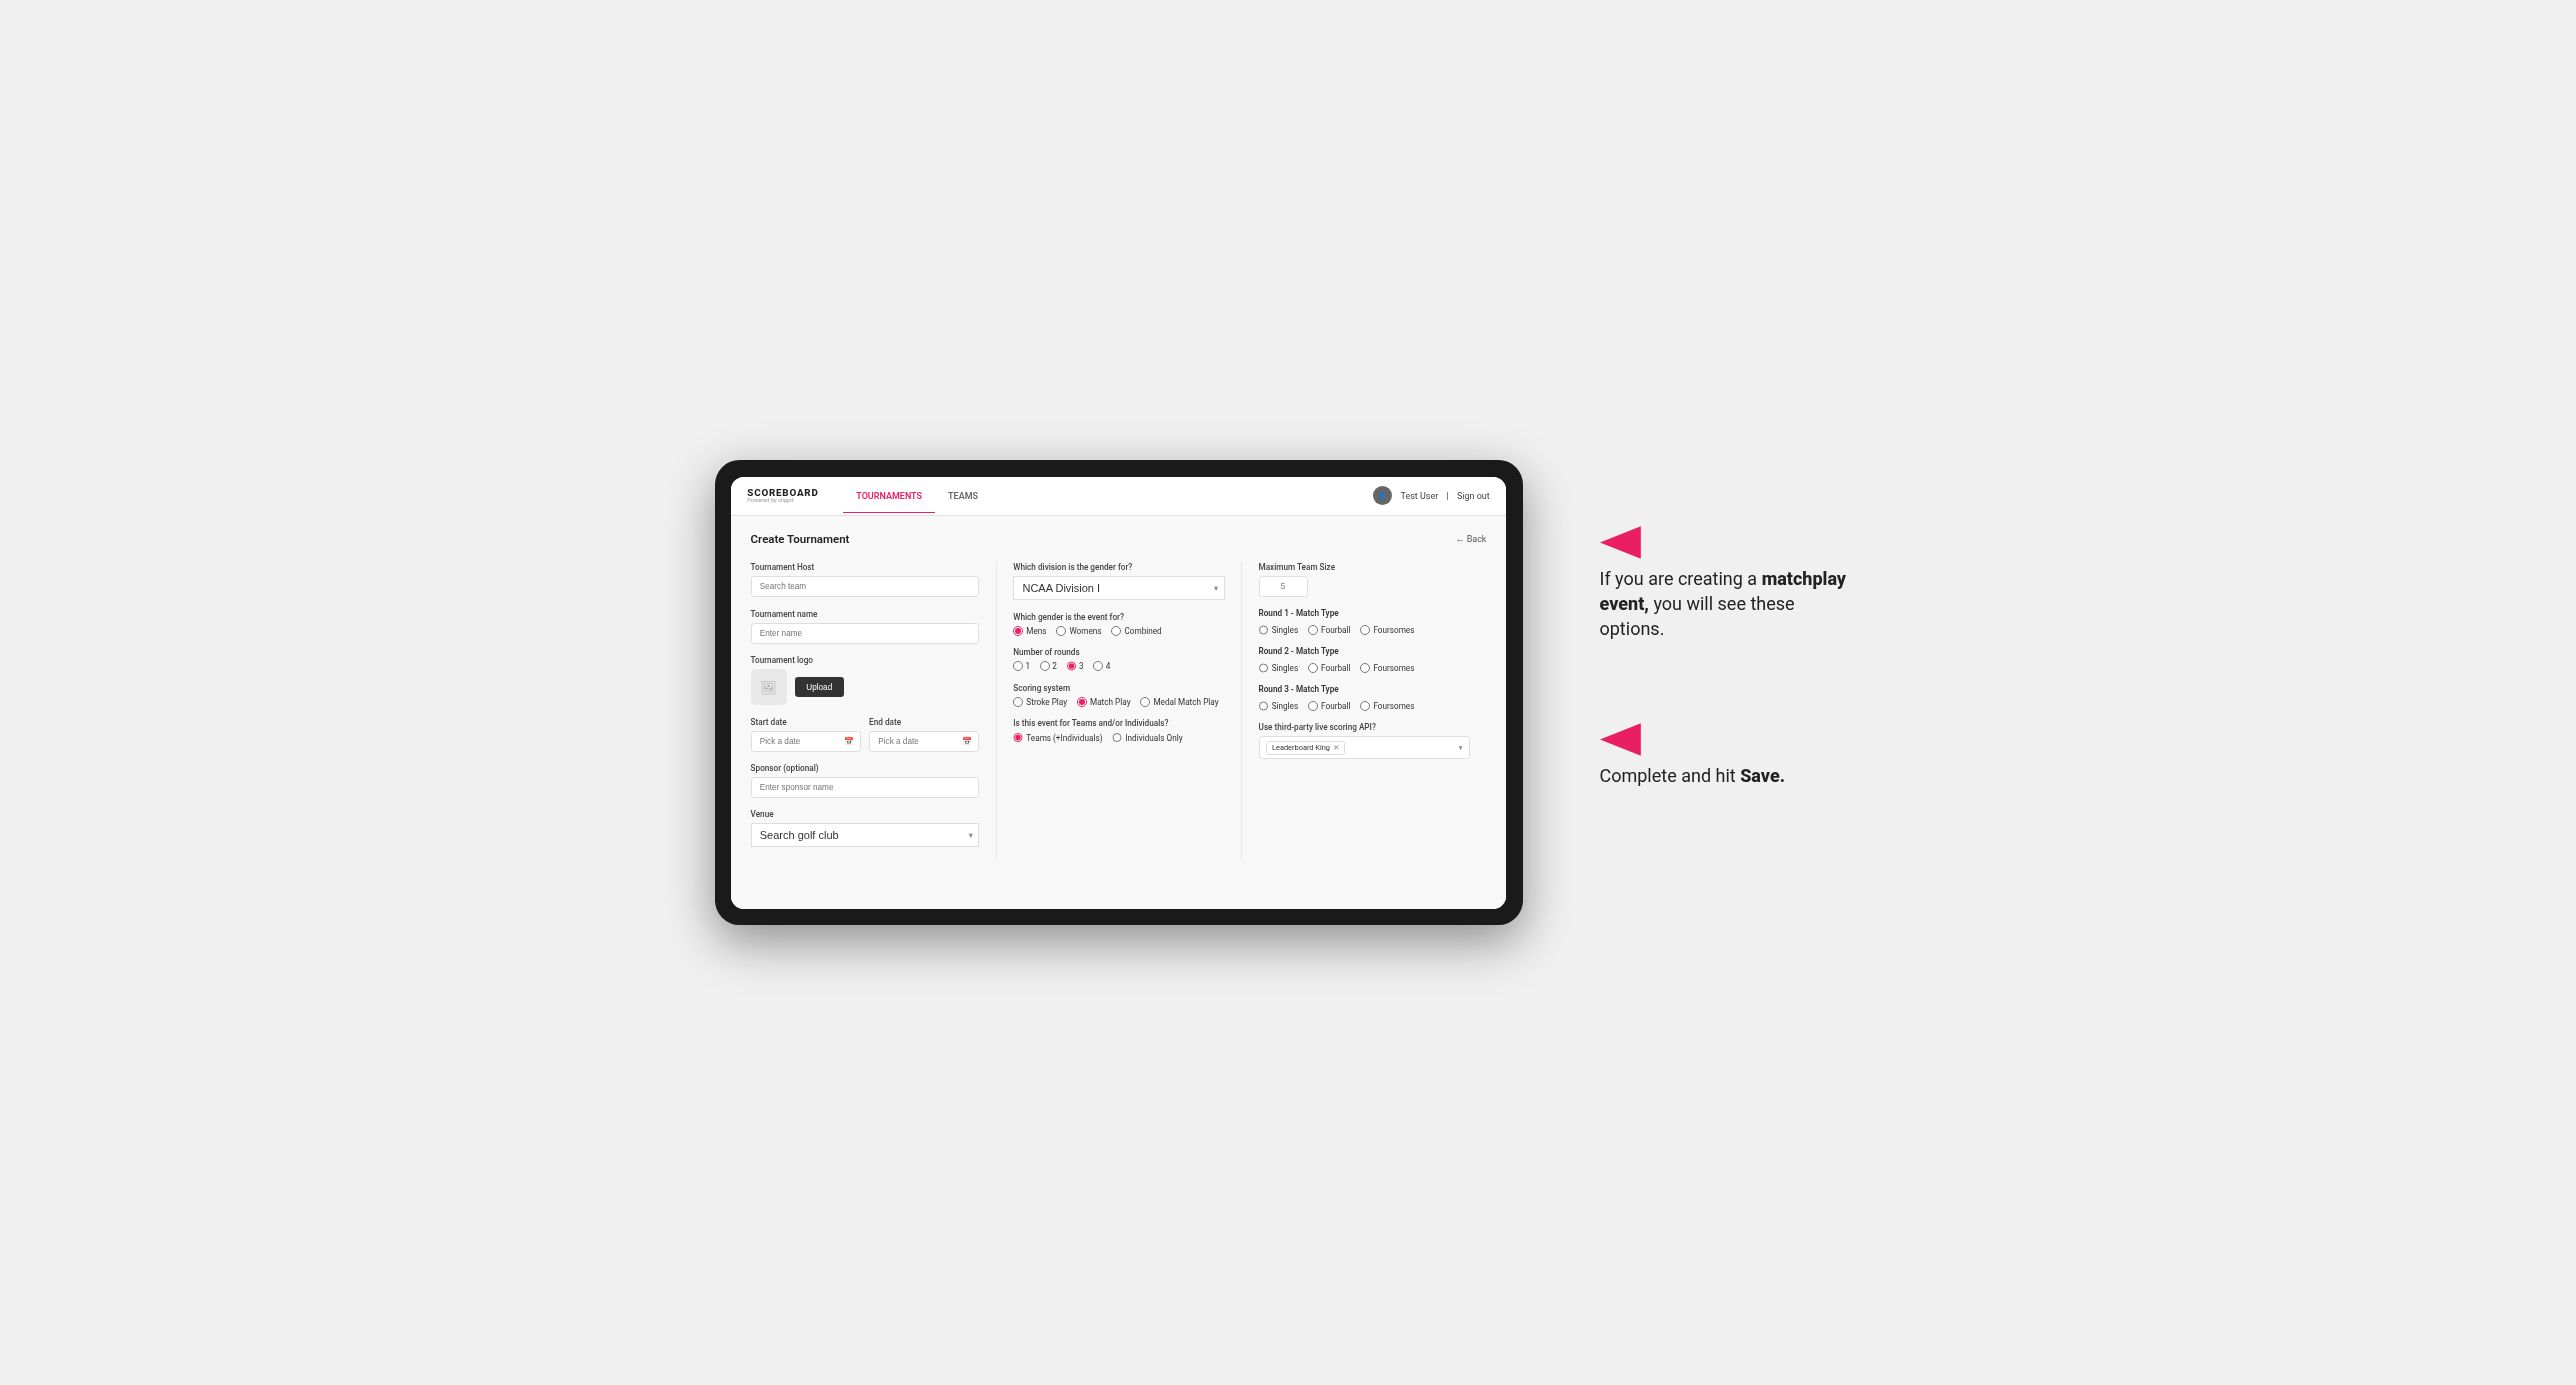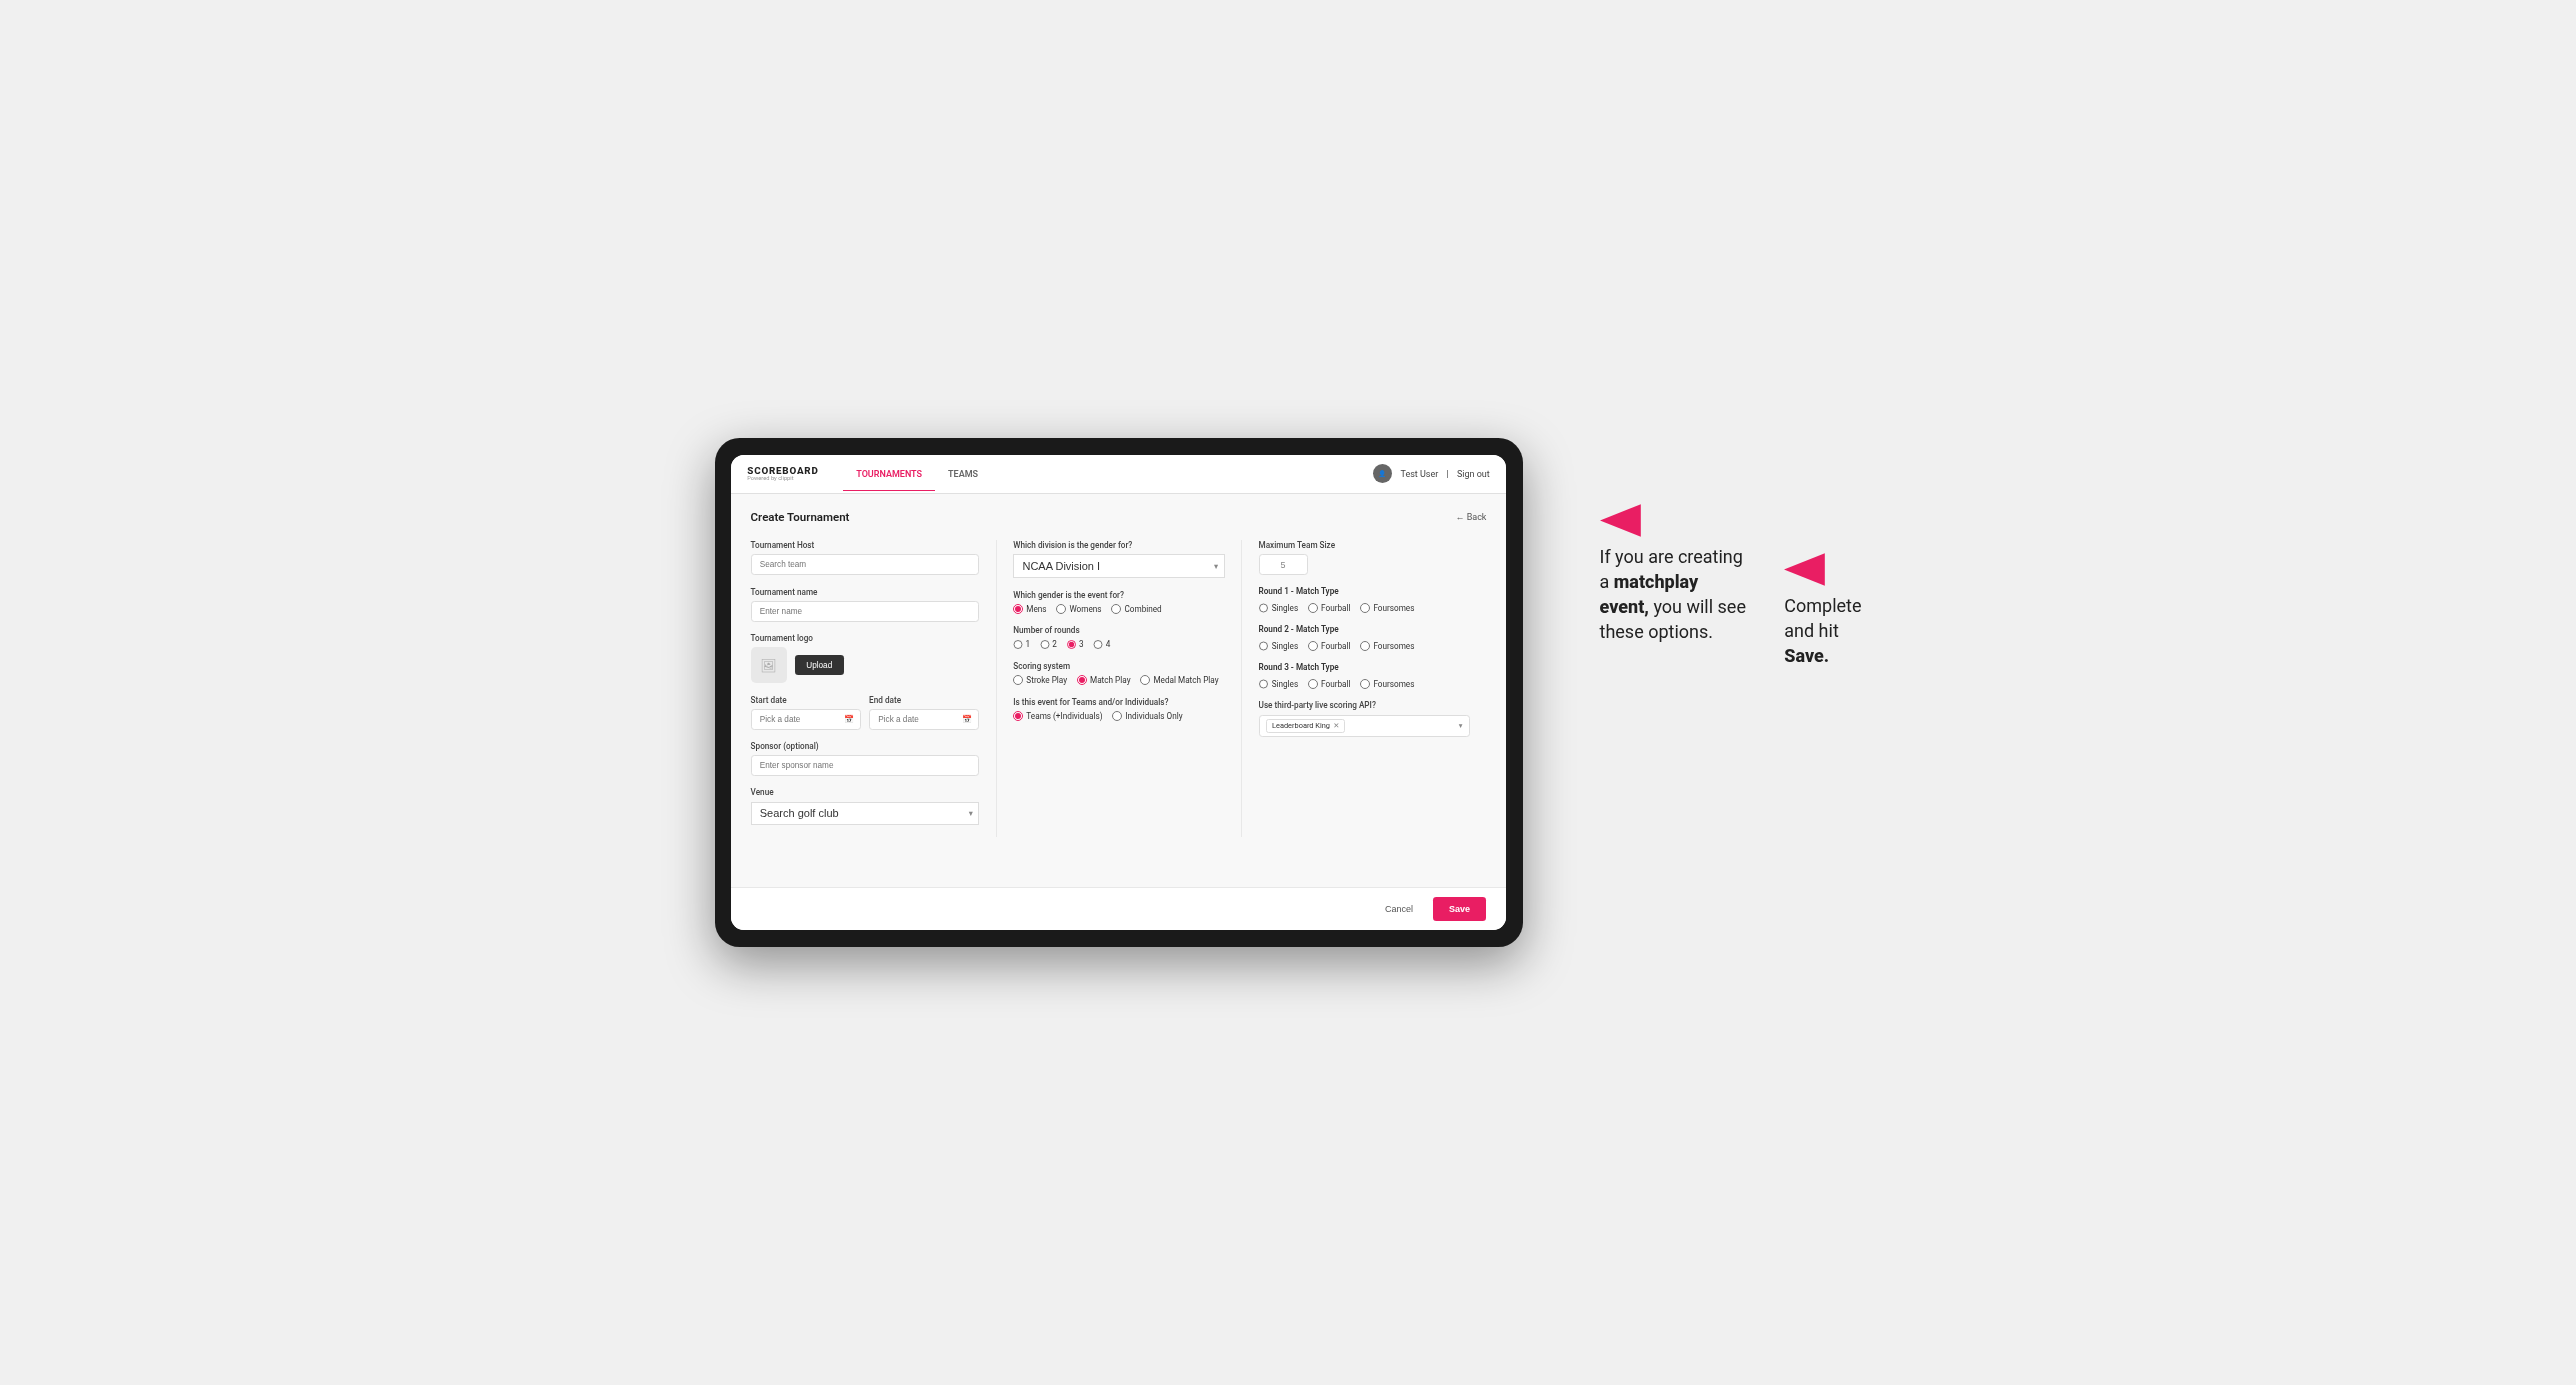--- a/index.html
+++ b/index.html
@@ -400,21 +400,21 @@
       border-radius: 3.3px;
       font-size: 9px;
       font-weight: 600;
       cursor: pointer;
     }
 
     
     .annotation-area {
       flex: 0 0 262px;
       display: flex;
-      flex-direction: row;
+      flex-direction: column;
       gap: 33px;
       padding-top: 66px;
     }
 
     .annotation-block {
       font-size: 18px;
       color: #222;
       line-height: 1.4;
       position: relative;
     }
@@ -647,24 +647,20 @@
                   <span class="tag-close">✕</span>
                 </span>
                 <span class="tag-input-arrow">▾</span>
               </div>
             </div>
           </div>
 
         </div>
       </div>
 
-      <div class="form-footer">
-        <button class="btn-cancel">Cancel</button>
-        <button class="btn-save">Save</button>
-      </div>
 
     </div>
   </div>
 
   <div class="annotation-area">
     <div class="annotation-block">
       <svg width="49" height="33" style="display:block;margin-bottom:6.6px;" viewBox="0 0 60 40">
         <polygon points="0,20 50,0 50,40" fill="#e91e63"></polygon>
       </svg>
       <span>If you are creating a </span><strong>matchplay event,</strong><span> you will see these options.</span>

